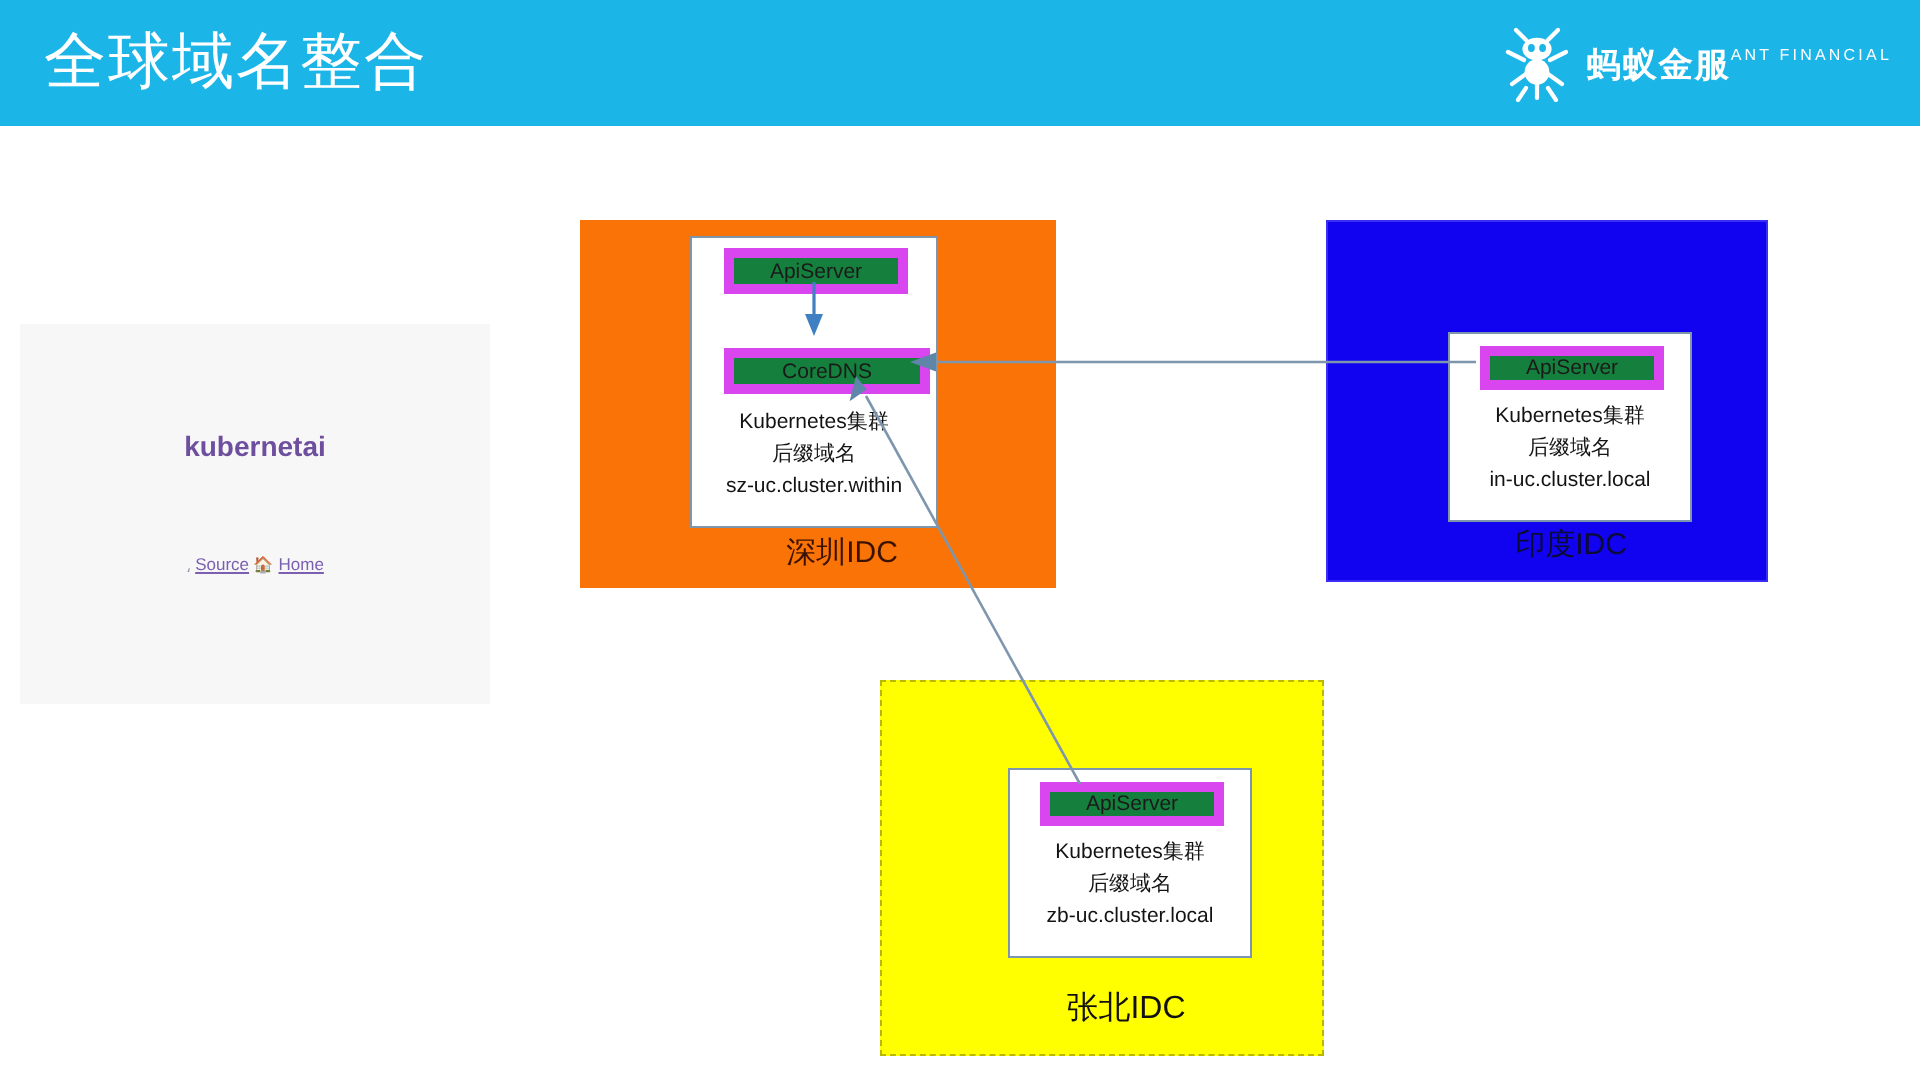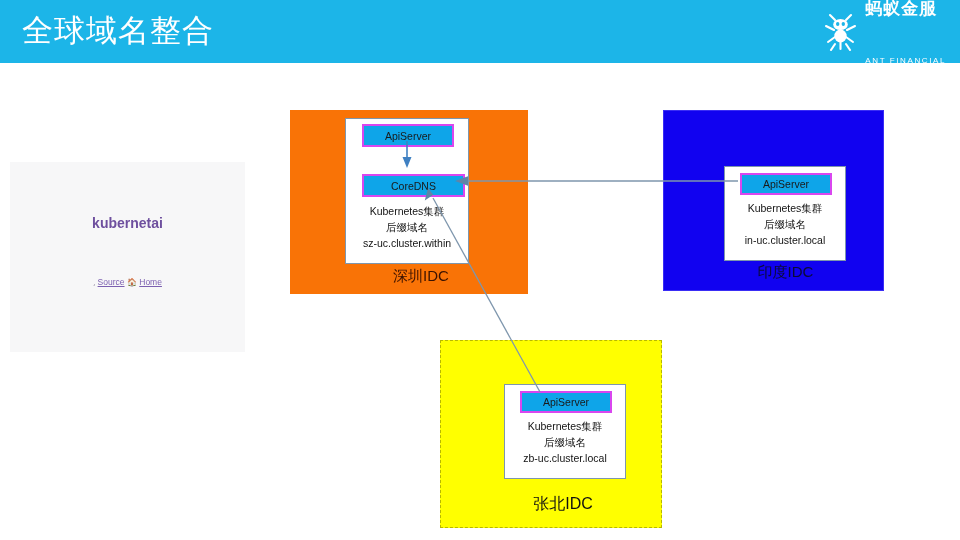--- a/index.html
+++ b/index.html
@@ -29,21 +29,21 @@
     color: #ffffff;
     letter-spacing: 1px;
     white-space: nowrap;
   }
   #logo {
     position: absolute; right: 14px; top: 12px;
     height: 40px;
     display: flex; align-items: center; gap: 7px;
   }
   #logo-ant { display: block; }
-  #logo-text { display: flex; flex-direction: column; justify-content: center; gap: 38px; }
+  #logo-text { display: flex; flex-direction: row; justify-content: center; }
   #logo-cn {
     font-size: 17px; color: #ffffff; font-weight: bold;
     letter-spacing: 1px; line-height: 19px; white-space: nowrap;
   }
   #logo-en {
     font-size: 8px; color: #ffffff; letter-spacing: 1.6px;
     line-height: 10px; white-space: nowrap;
   }
 
   
@@ -111,22 +111,22 @@
     position: absolute;
     background: #ffffff;
     border: 1px solid #7e96ad;
   }
   #cluster-sz { left: 55px; top: 8px;  width: 124px; height: 146px; }
   #cluster-in { left: 60px; top: 55px; width: 122px; height: 95px; }
   #cluster-zb { left: 63px; top: 43px; width: 122px; height: 95px; }
 
   .svc-box {
     position: absolute;
-    background: #0ea5e9;
-    border: 2px solid #d946ef;
+    background: #15803d;
+    border: 5px solid #d946ef;
     font-size: 10.5px;
     color: #1a1a1a;
     display: flex; align-items: center; justify-content: center;
     white-space: nowrap;
   }
   #box-apiserver-sz { left: 16px; top: 5px;  width: 92px; height: 23px; }
   #box-coredns-sz   { left: 16px; top: 55px; width: 103px; height: 23px; }
   #box-apiserver-in { left: 15px; top: 6px;  width: 92px; height: 22px; }
   #box-apiserver-zb { left: 15px; top: 6px;  width: 92px; height: 22px; }
 

